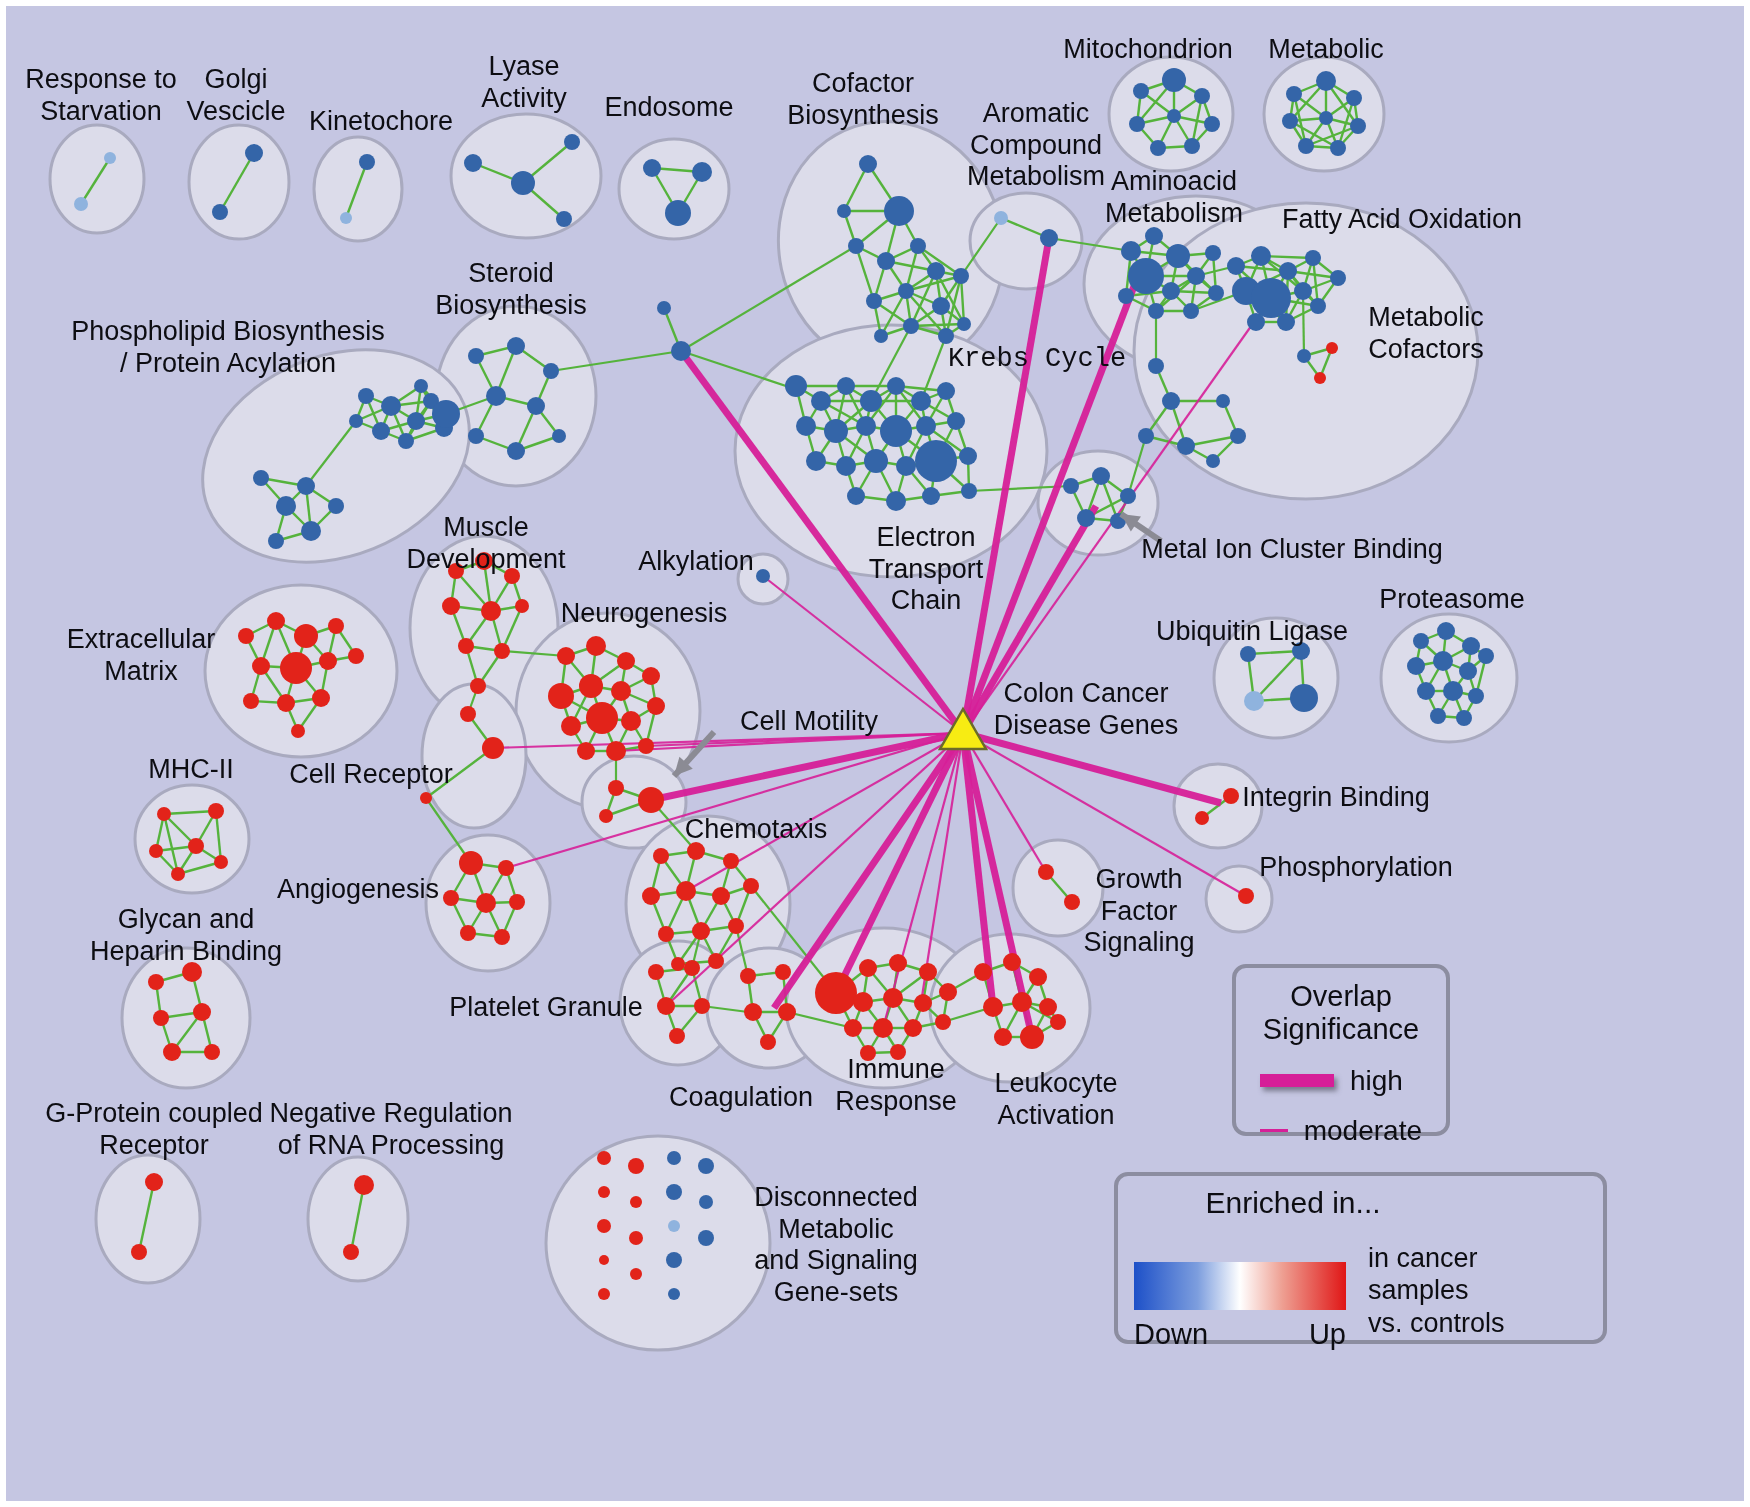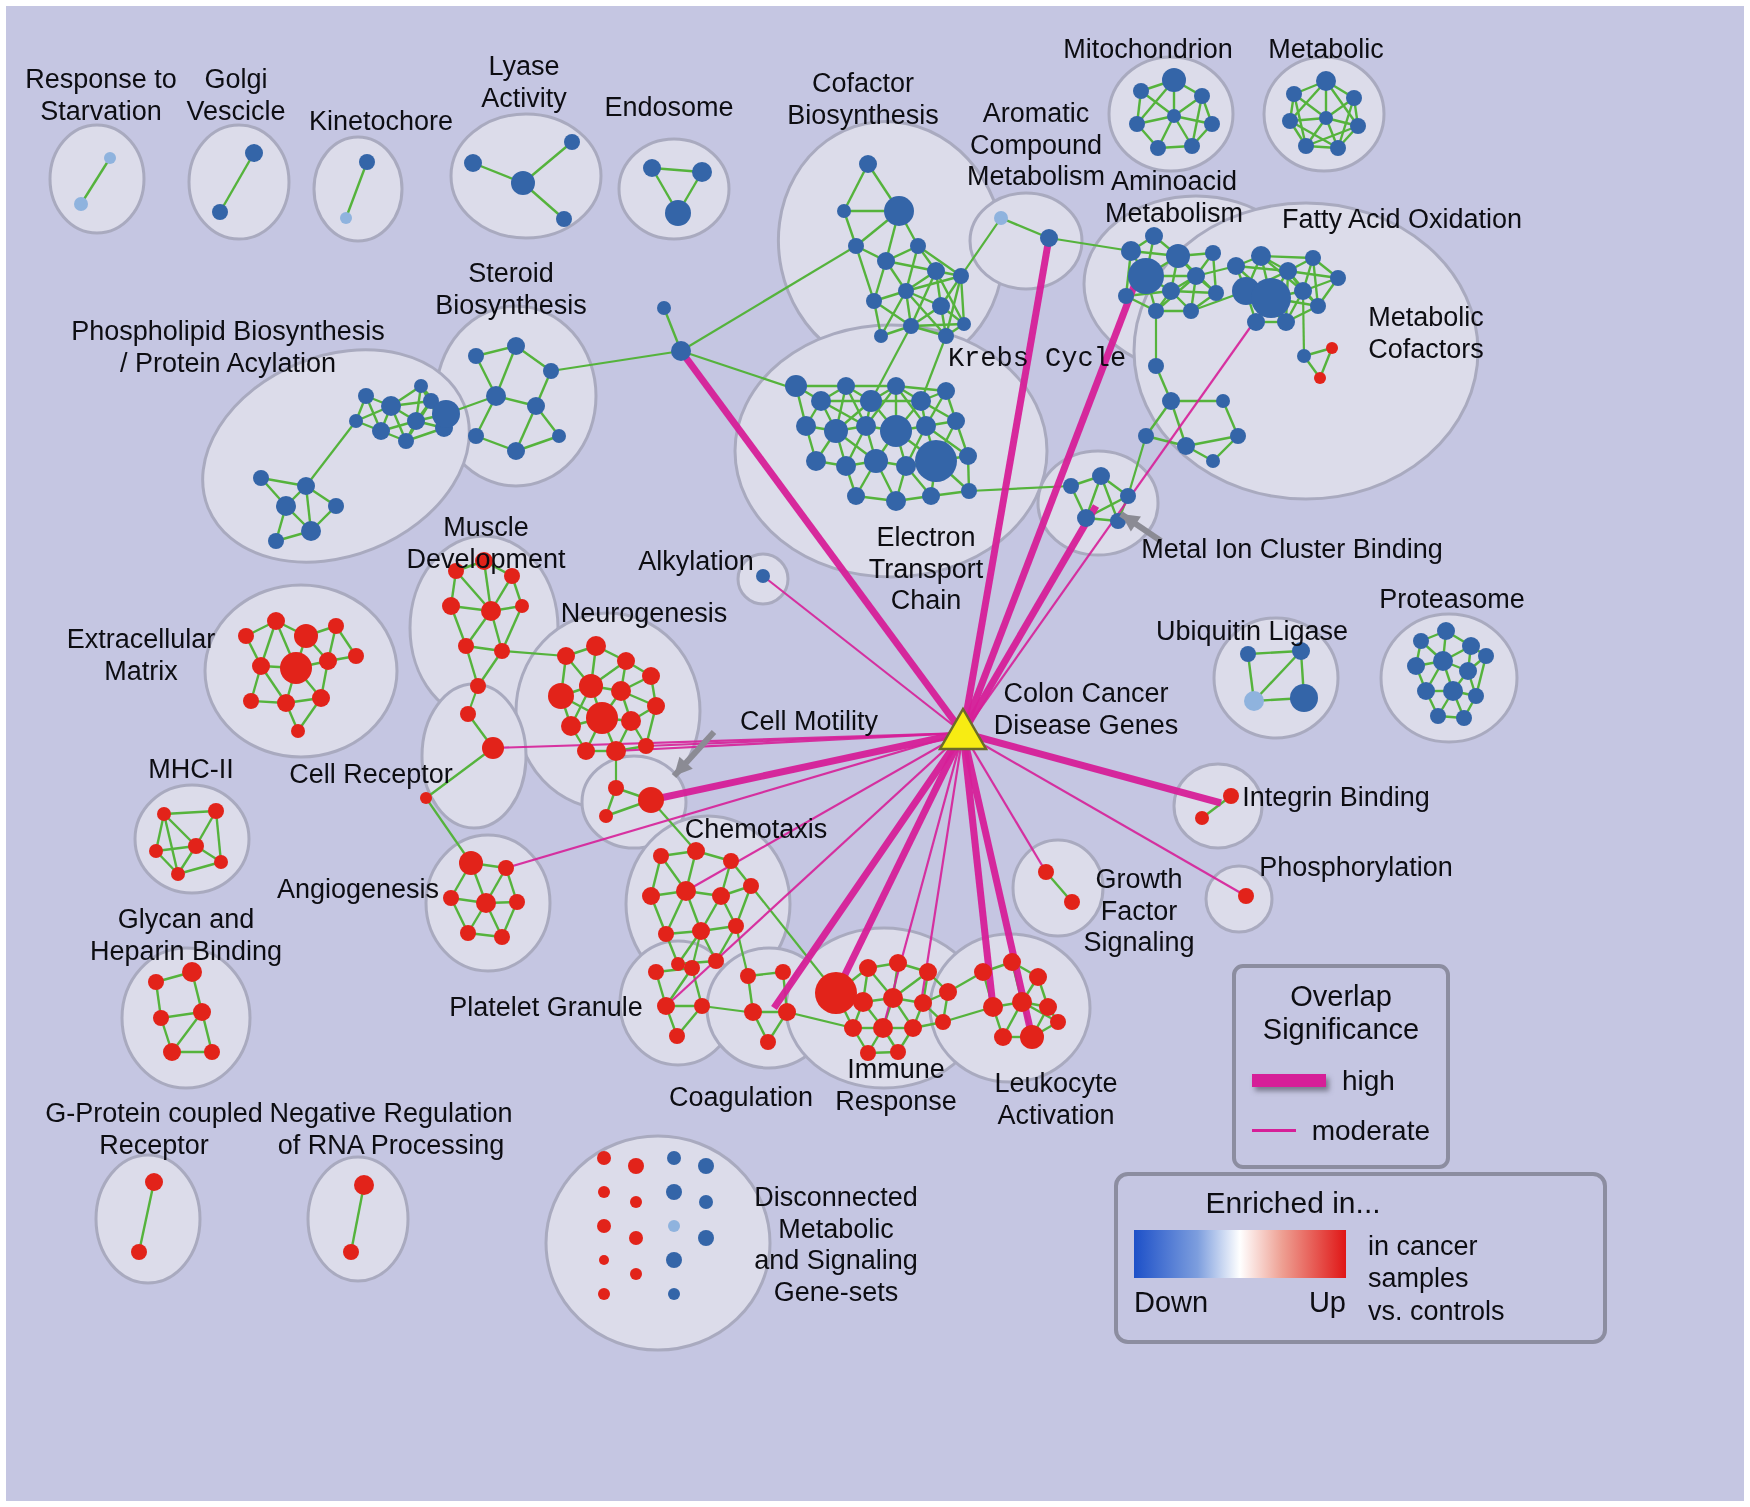--- a/index.html
+++ b/index.html
@@ -5,29 +5,29 @@
   html,body{margin:0;padding:0;background:#9ea0bd;}
   .stage{position:relative;width:1750px;height:1507px;background:#c5c6e2;
          font-family:"Liberation Sans",sans-serif;overflow:hidden;
          border:6px solid #ffffff;box-sizing:border-box;}
   #net{position:absolute;left:0;top:0;}
   #labels{position:absolute;left:0;top:0;width:100%;height:100%;pointer-events:none;}
   .lbl{position:absolute;transform:translateX(-50%);text-align:center;font-size:27px;
        line-height:1.17;color:#0d0d12;white-space:pre-line;}
   .legend{position:absolute;border:4px solid #8c8da0;border-radius:14px;color:#0d0d12;
           box-sizing:border-box;background:transparent;}
-  #overlap-legend{left:1226px;top:958px;width:218px;height:205px;padding:12px 16px;border-radius:11px;}
+  #overlap-legend{left:1226px;top:958px;width:218px;height:172px;padding:12px 24px;}
   .ov-title{font-size:29px;text-align:center;white-space:pre-line;line-height:1.15;}
   .ov-row{display:flex;align-items:center;gap:16px;margin-top:18px;font-size:28px;}
   .sig-high{width:74px;height:13px;background:#d61f98;box-shadow:3px 4px 5px rgba(90,90,105,.7);}
   .sig-mod{width:74px;height:3px;background:#d61f98;}
   #enriched-legend{left:1108px;top:1166px;width:493px;height:172px;padding:8px 16px;}
   .en-title{font-size:30px;width:270px;text-align:center;margin:2px 0 10px 24px;}
   .en-body{display:flex;}
-  .en-left{width:212px;}
+  .en-left{width:212px;margin-top:32px;}
   .grad{height:48px;width:212px;
         background:linear-gradient(to right,#1d50c8 0%,#7d9ede 30%,#ffffff 50%,#ee9f92 70%,#e01616 100%);}
   .downup{display:flex;justify-content:space-between;font-size:29px;margin-top:8px;}
   .en-note{flex:1;font-size:27px;line-height:1.2;white-space:pre-line;padding-left:22px;
            display:flex;align-items:center;text-align:left;}
 </style>
 </head>
 <body>
 
 <div class="stage">

